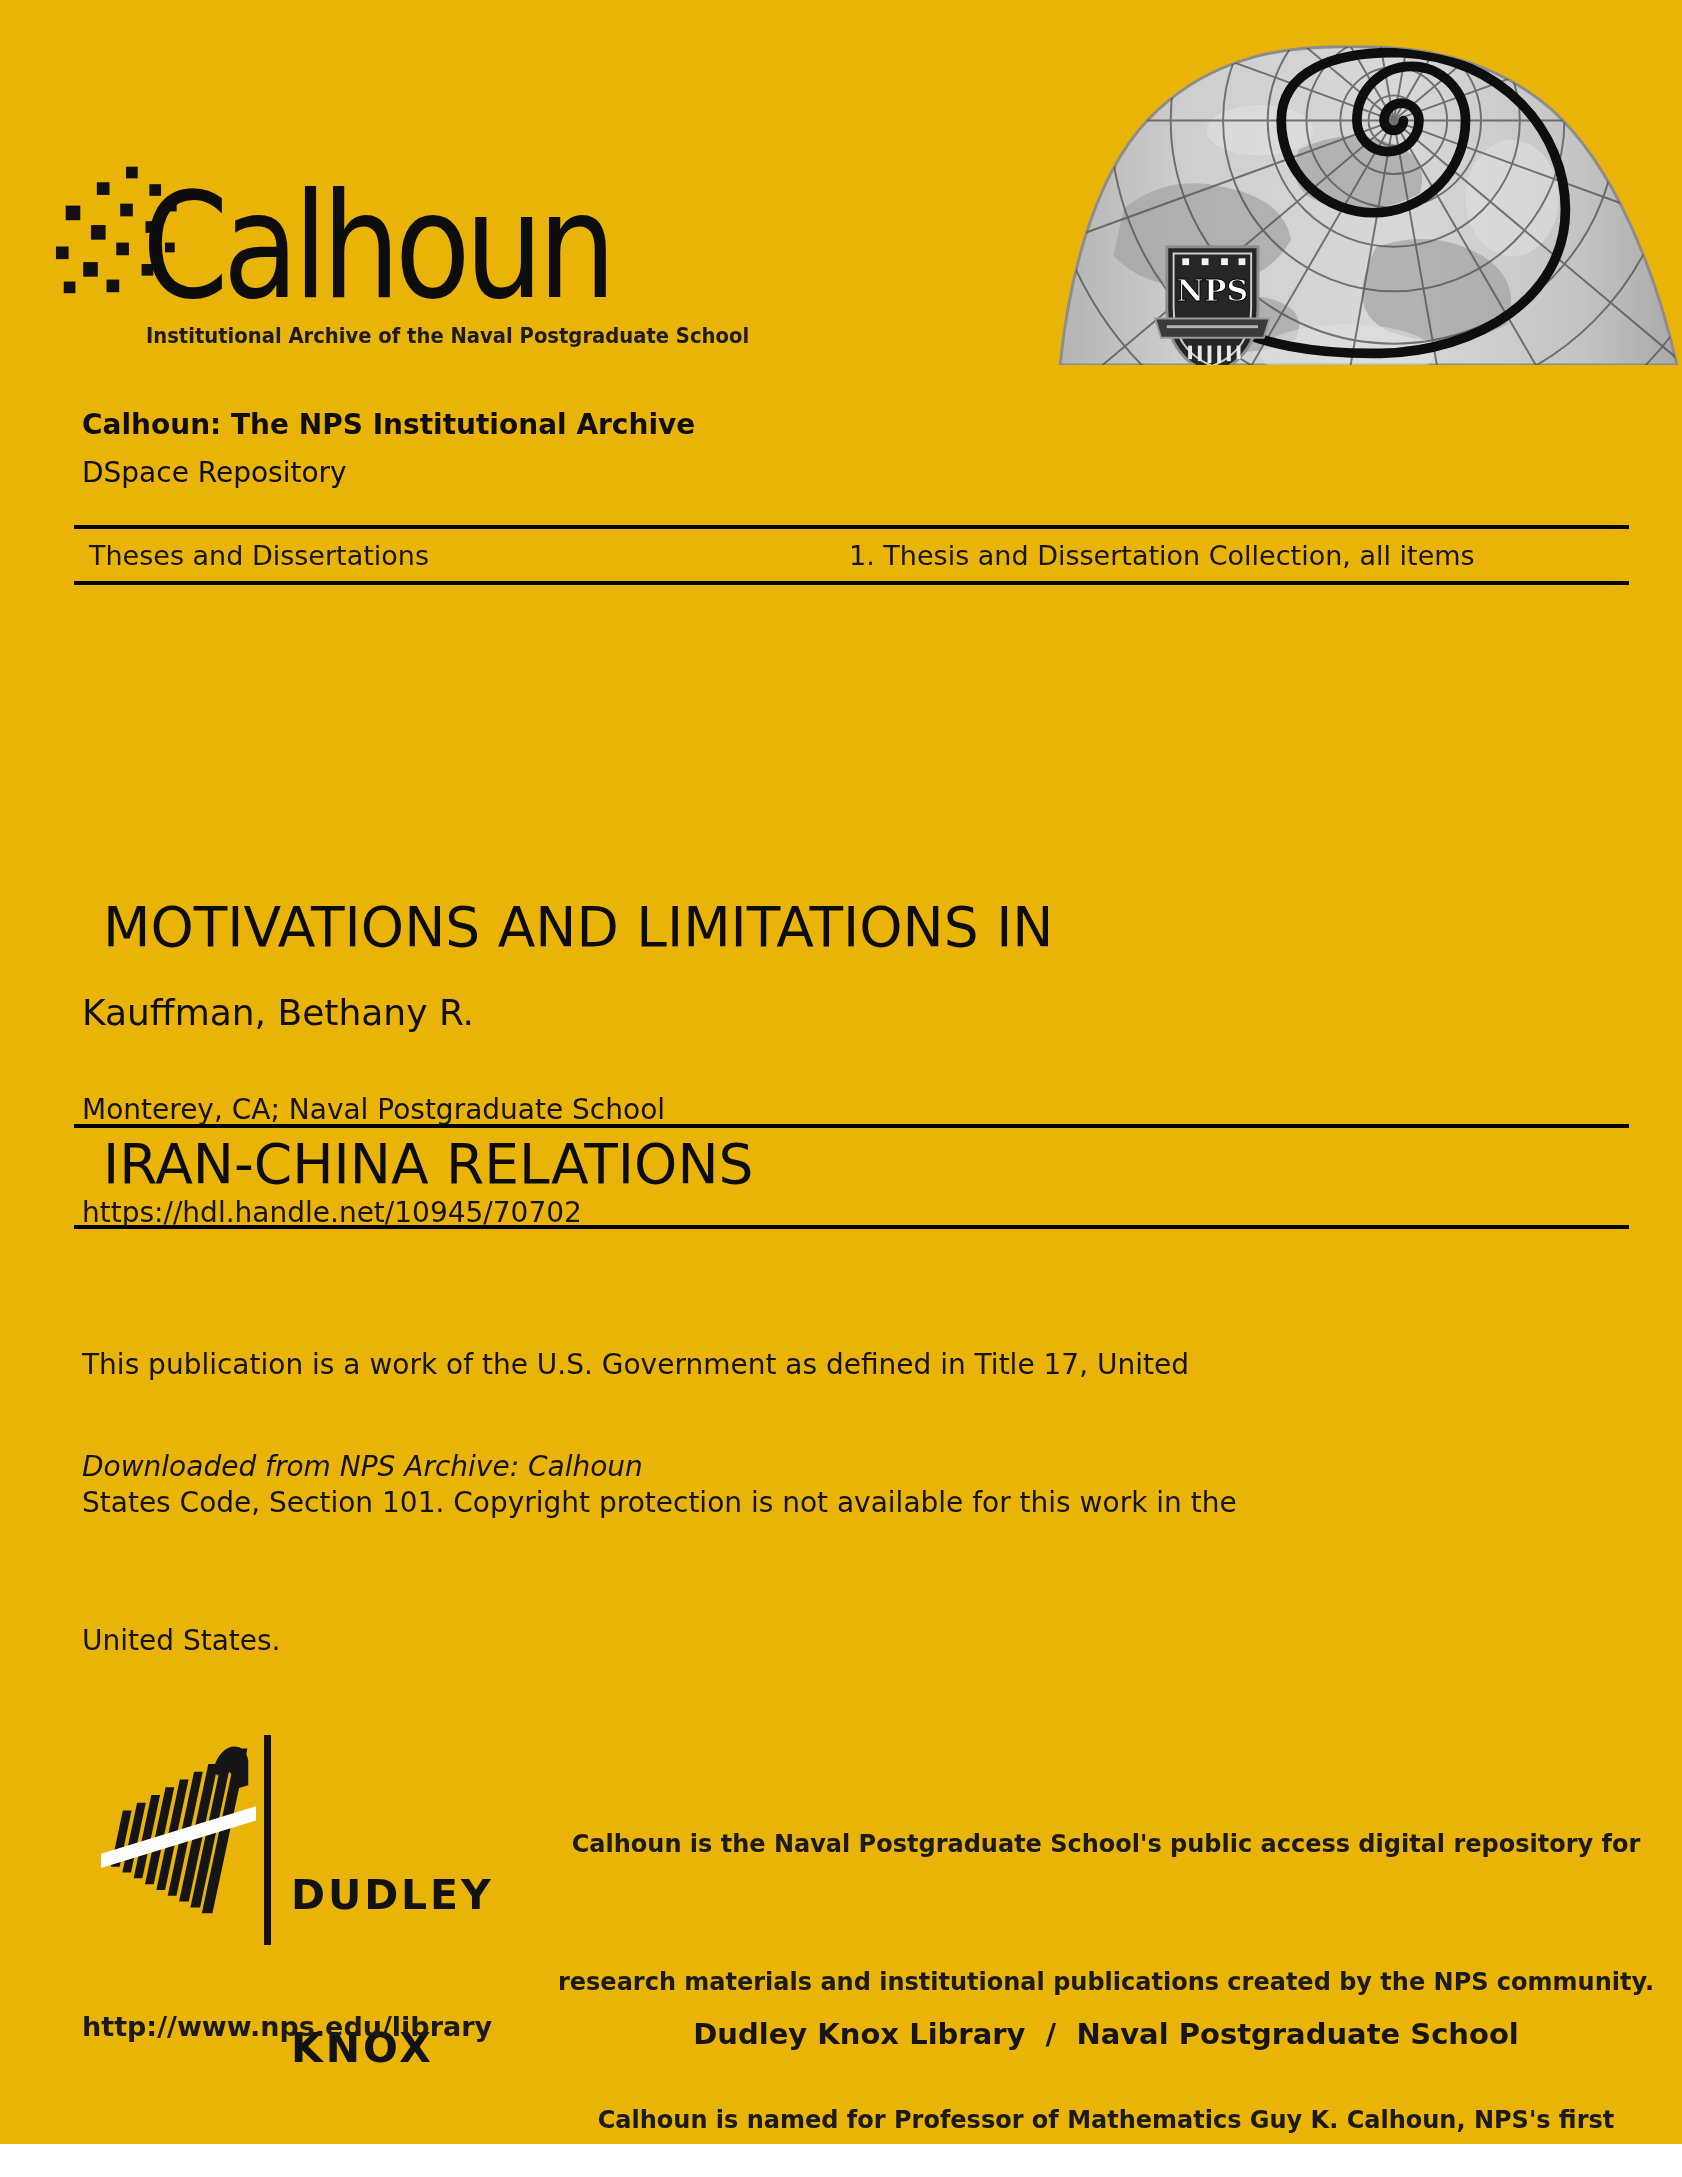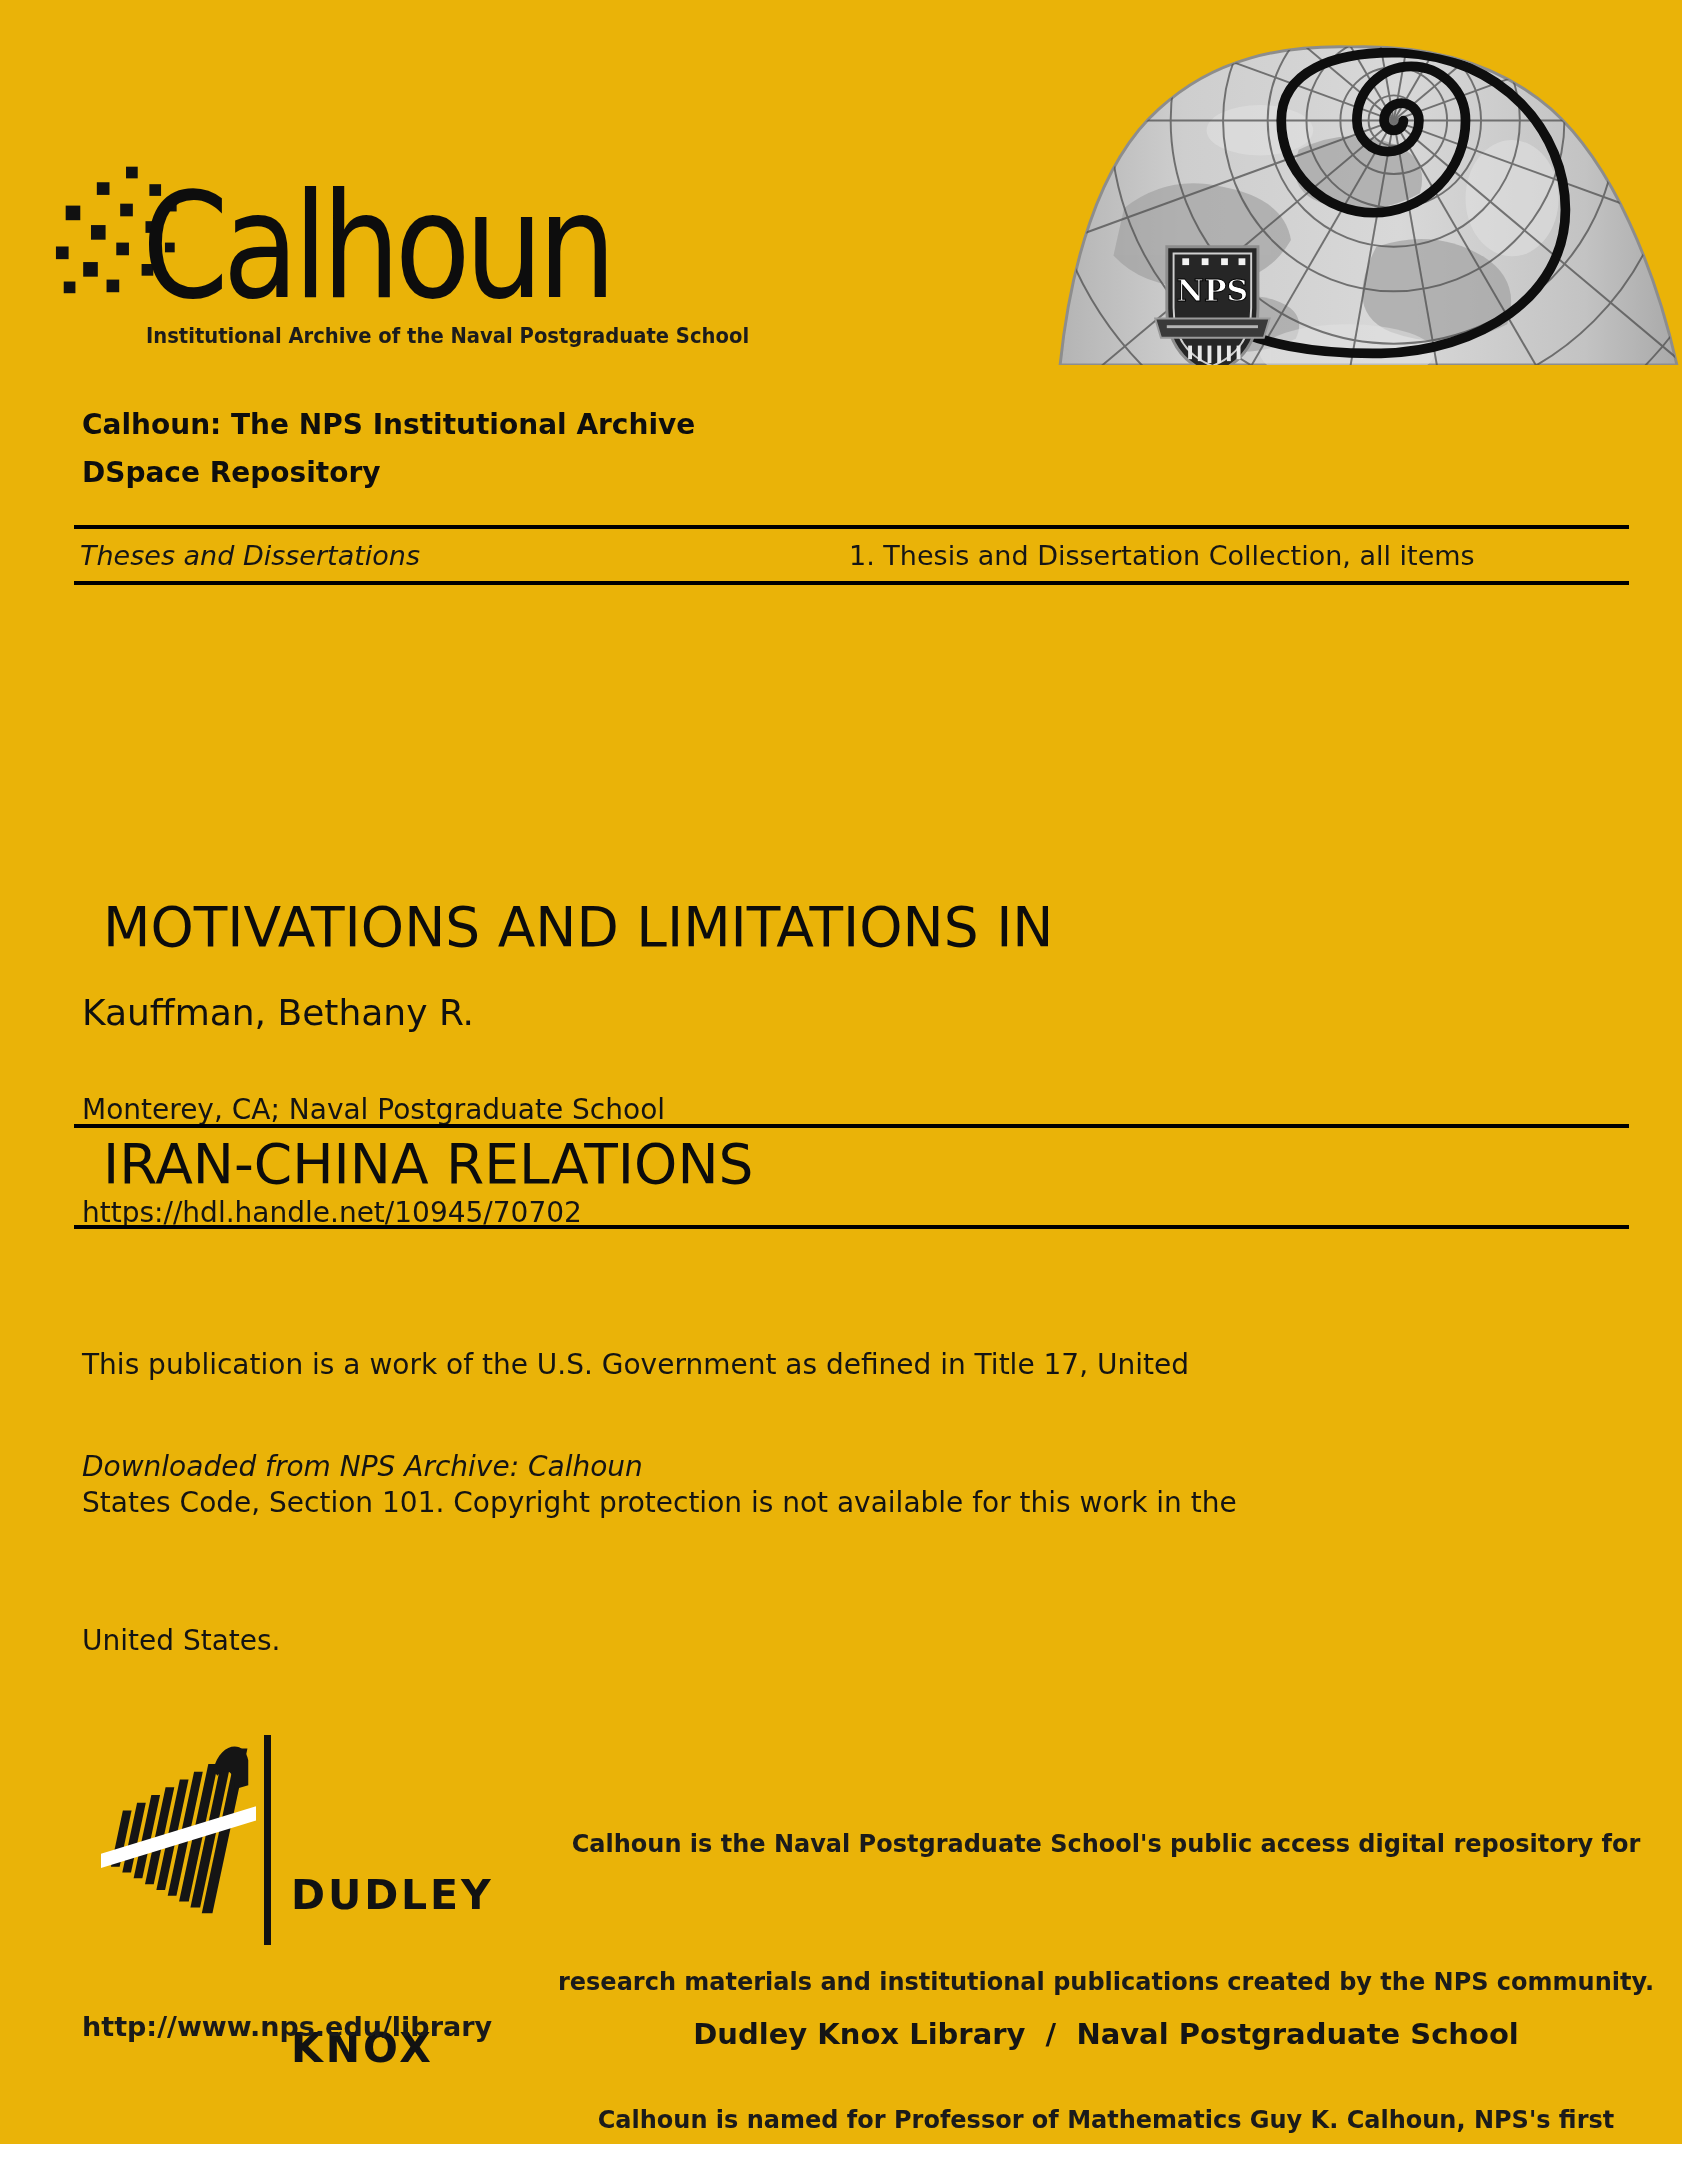--- a/index.html
+++ b/index.html
@@ -27,29 +27,29 @@
     text-align:center;
     transform:scaleX(0.96);transform-origin:left top;
     white-space:pre;
   }
   .pixel-cluster{left:54px;top:155px;}
 
   .globe{left:1056px;top:43px;}
 
   
   .hdr1{left:82px;top:408px;font-size:28px;font-weight:bold;color:#0e0e0e;white-space:pre;}
-  .hdr2{left:82px;top:456px;font-size:28px;font-weight:bold;color:#0e0e0e;white-space:pre;}
+  .hdr2{left:82px;top:456px;font-size:28px;font-weight:normal;color:#0e0e0e;white-space:pre;}
 
   .rule{left:74px;width:1555px;height:3.9px;background:#000;}
   .rule-1{top:525px;}
   .rule-2{top:581px;}
   .rule-3{top:1124px;}
   .rule-4{top:1225px;}
 
-  .cell-left{left:80px;top:540px;font-size:27px;color:#161616;white-space:pre;font-style:italic;}
+  .cell-left{left:89px;top:540px;font-size:27px;color:#161616;white-space:pre;}
   .cell-right{left:849px;top:540px;font-size:27px;color:#161616;white-space:pre;}
 
   
   .title{left:82px;top:730px;font-size:55px;line-height:79px;color:#0c0c0c;white-space:pre;margin-left:21px;}
   .author{left:82px;top:972px;font-size:36px;color:#101010;white-space:pre;margin-top:20px;}
   .publisher{left:82px;top:1054px;font-size:28px;color:#141414;white-space:pre;margin-top:39px;}
   .handle{left:82px;top:1196px;font-size:28px;color:#141414;white-space:pre;text-decoration:none;}
   .rights{left:82px;top:1250px;font-size:28px;line-height:46px;color:#141414;white-space:pre;}
   .dlnote{left:82px;top:1450px;font-size:28px;font-style:italic;color:#141414;white-space:pre;}
 

